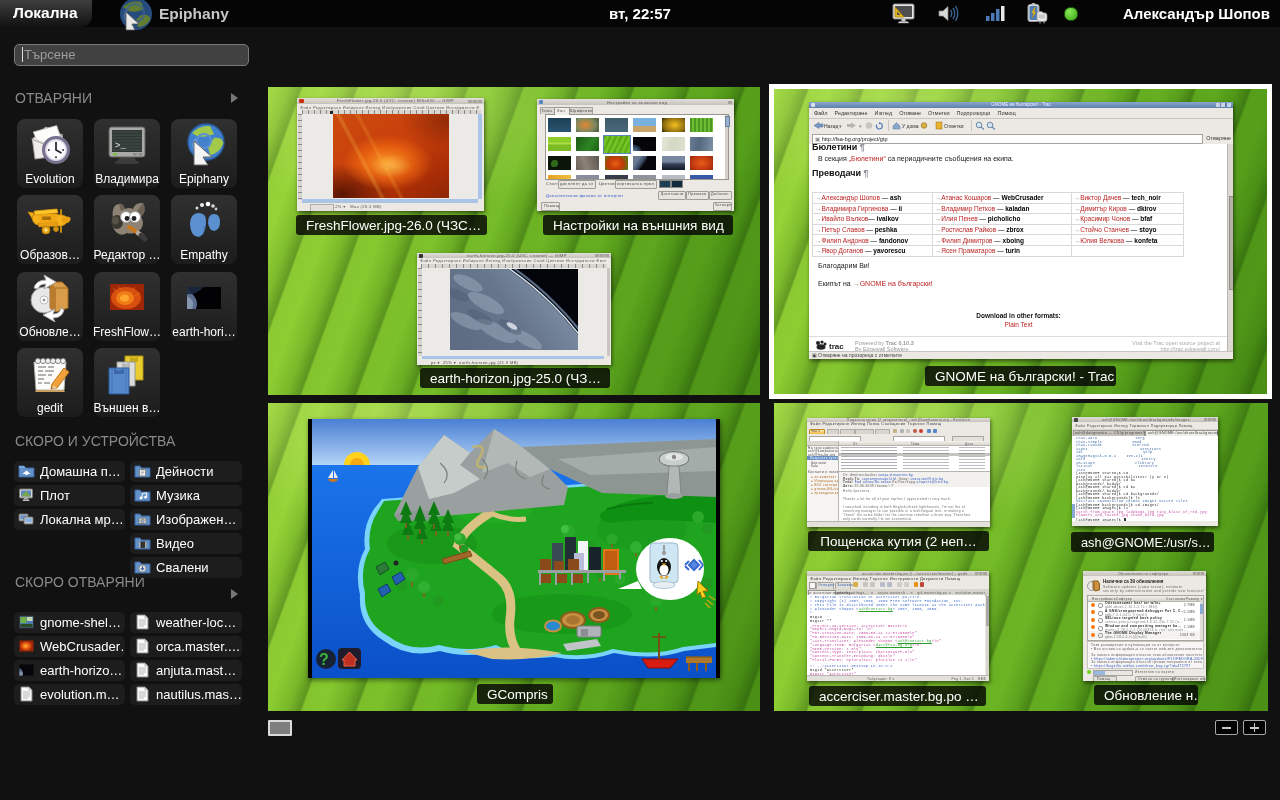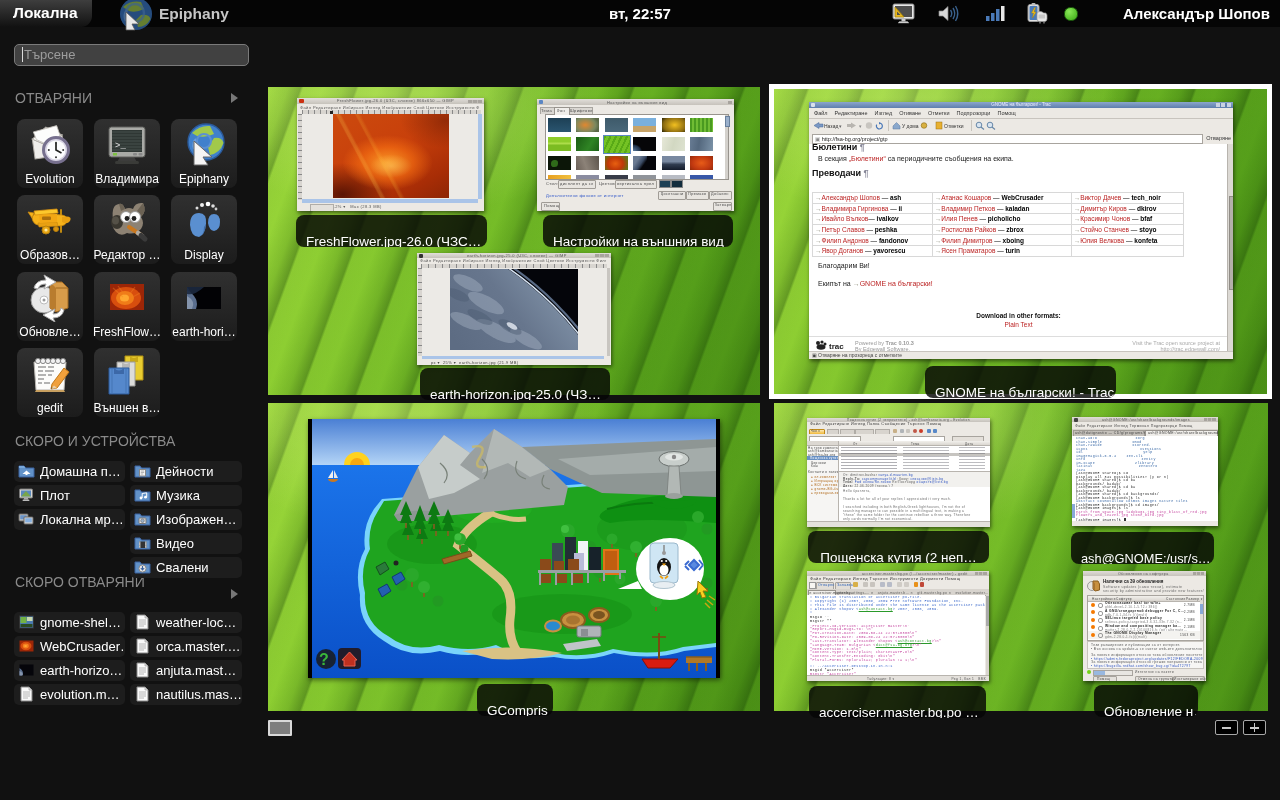--- a/index.html
+++ b/index.html
@@ -31,22 +31,22 @@
  repeating-linear-gradient(110deg,
    rgba(20,70,0,0) 0px,
    rgba(20,72,0,.15) 19px,
    rgba(8,45,0,.33) 31px,
    rgba(10,50,0,.04) 33.5px,
    rgba(20,70,0,0) 52px),
  linear-gradient(113deg,#9dd83c 0%,#8ccd31 22%,#76bd28 45%,#64ad20 65%,#559e1a 82%,#4c9116 100%);}
 #wsborder{position:absolute;left:769px;top:84px;width:493px;height:305px;border:5px solid #fff;}
 
 .win{position:absolute;background:#ece9e4;box-shadow:1px 2px 4px rgba(0,0,0,.55);overflow:hidden;}
-.wl{position:absolute;height:20px;background:rgba(5,5,5,.82);border-radius:8px;color:#fff;
-font-size:13.5px;line-height:21px;text-align:center;white-space:nowrap;overflow:hidden;box-sizing:border-box;padding:16px 10px;}
+.wl{position:absolute;height:20px;background:rgba(5,5,5,.82);border-radius:3px;color:#fff;
+font-size:13.5px;line-height:21px;text-align:center;white-space:nowrap;overflow:hidden;box-sizing:border-box;padding:0 10px;}
 .smu{color:#4a4a4a;font-size:4.5px;letter-spacing:.4px;white-space:nowrap;overflow:hidden;}
 
 #wsind{position:absolute;left:268px;top:720px;width:20px;height:12px;background:#7e7e7e;border:2px solid #d9d9d9;border-radius:1px;}
 .wsbtn{position:absolute;top:720px;width:21px;height:13px;background:#000;border:1px solid #a8a8a8;border-radius:2px;color:#ccc;text-align:center;line-height:12px;font-size:13px;font-weight:bold;}
 </style>
 </head>
 <body>
 
 <div class="ws" id="ws1" style="left:268px;top:87px;width:492px;height:308px"></div>
 <div id="wsborder"></div>
@@ -188,21 +188,21 @@
  <svg width="48" height="48" viewBox="0 0 48 48">
   <circle cx="17" cy="11" r="1.5" fill="#ddd"></circle>
   <circle cx="22" cy="8" r="2" fill="#eee"></circle>
   <circle cx="28" cy="7" r="2.3" fill="#fff"></circle>
   <circle cx="33" cy="9" r="1.8" fill="#ddd"></circle>
   <circle cx="36" cy="12" r="1.4" fill="#ccc"></circle>
   <path d="M10 28 Q10 16 19 16 Q27 16 26 27 Q25 38 19 40 Q11 40 10 28 Z" fill="#5a8fd0"></path>
   <path d="M28 26 Q28 17 34 17 Q40 17 40 25 Q40 33 34 34 Q29 33 28 26 Z" fill="#5a8fd0"></path>
   <path d="M26 27 Q25 38 19 40 Q24 38 24 30 Z" fill="#3f6da8"></path>
  </svg>
- <div class="lbl">Display</div>
+ <div class="lbl">Empathy</div>
 </div>
 <div class="atile" style="left:17px;top:272px">
  <svg width="48" height="48" viewBox="0 0 48 48">
   <circle cx="18" cy="26" r="13" fill="#e8e8e8" stroke="#999"></circle>
   <circle cx="18" cy="26" r="4" fill="#fff" stroke="#bbb"></circle>
   <circle cx="18" cy="26" r="1.5" fill="#999"></circle>
   <path d="M24 8 L36 8 L42 14 L42 34 L30 38 L24 34 Z" fill="#d89c4a" stroke="#a06820"></path>
   <path d="M24 8 L30 14 L30 38 L24 34 Z" fill="#b97c2e"></path>
   <path d="M30 14 L42 14" stroke="#a06820"></path>
   <path d="M8 14 Q10 6 20 6 L18 1 L30 8 L18 15 L20 10 Q13 10 12 15 Z" fill="#fff" stroke="#aaa" stroke-width="1"></path>

